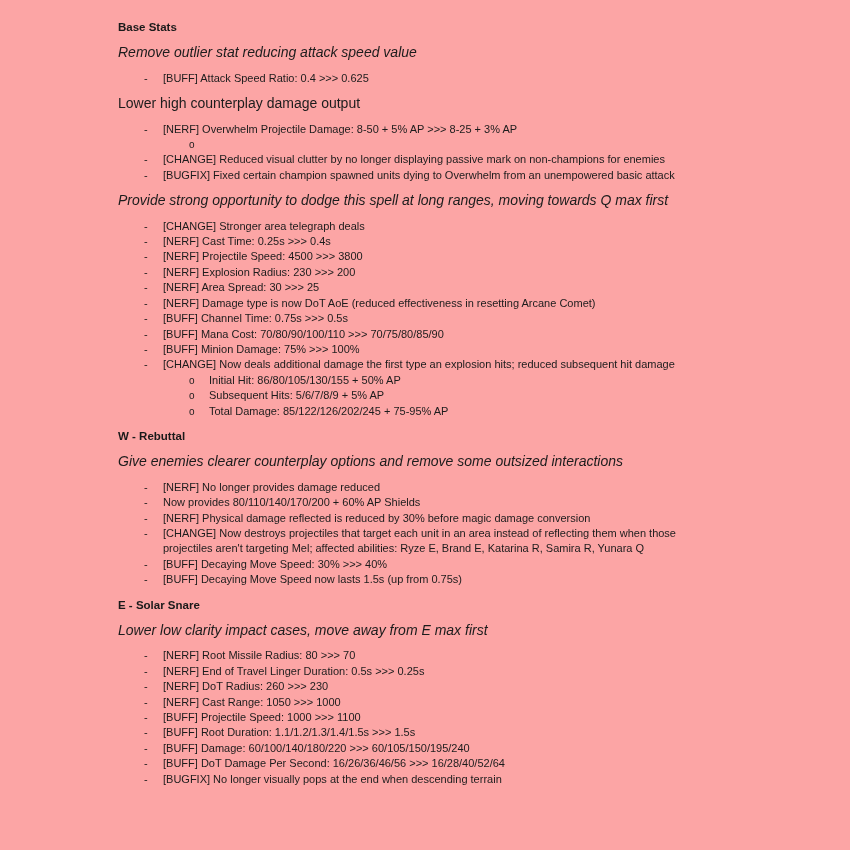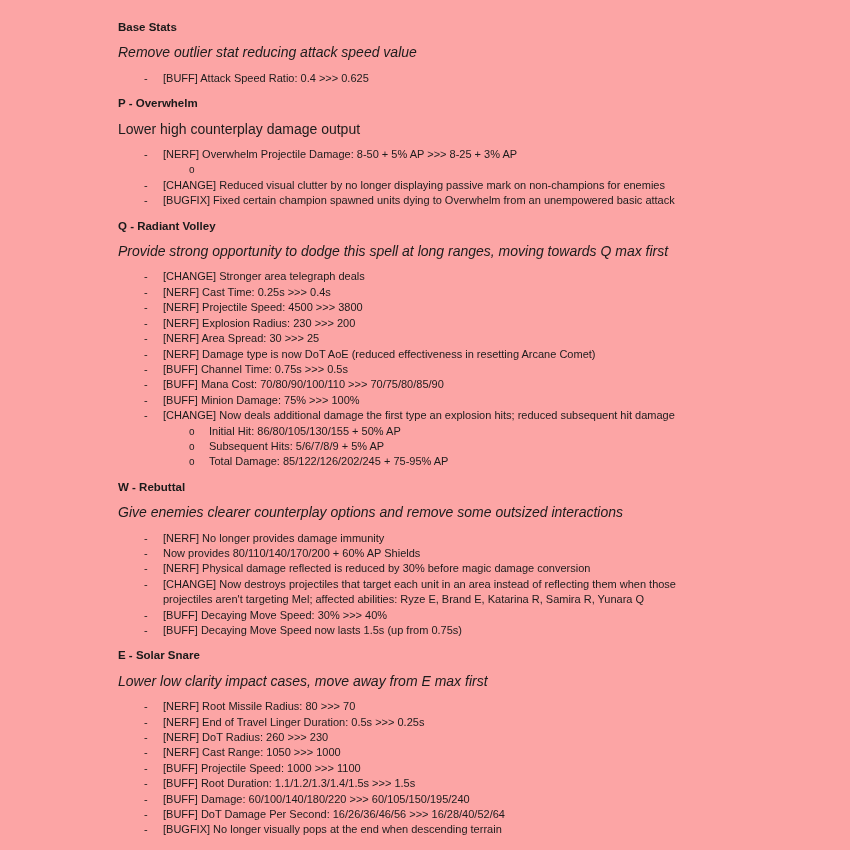--- a/index.html
+++ b/index.html
@@ -69,42 +69,40 @@
       <h3 class="section-heading">Base Stats</h3>
       <p class="section-description italic">Remove outlier stat reducing attack speed value</p>
       <ul class="change-list">
         <li class="change-item level-1">
           <span class="marker">-</span>
           <span class="item-text">[BUFF] Attack Speed Ratio: 0.4 &gt;&gt;&gt; 0.625</span>
         </li>
       </ul>
     </section>
     <section class="doc-section">
-      <h3 class="section-heading">P - Overwhelm</h3>
       <p class="section-description">Lower high counterplay damage output</p>
       <ul class="change-list">
         <li class="change-item level-1">
           <span class="marker">-</span>
           <span class="item-text">[NERF] Overwhelm Projectile Damage: 8-50 + 5% AP &gt;&gt;&gt; 8-25 + 3% AP</span>
         </li>
         <li class="change-item level-2">
           <span class="marker">o</span>
         </li>
         <li class="change-item level-1">
           <span class="marker">-</span>
           <span class="item-text">[CHANGE] Reduced visual clutter by no longer displaying passive mark on non-champions for enemies</span>
         </li>
         <li class="change-item level-1">
           <span class="marker">-</span>
           <span class="item-text">[BUGFIX] Fixed certain champion spawned units dying to Overwhelm from an unempowered basic attack</span>
         </li>
       </ul>
     </section>
     <section class="doc-section">
-      <h3 class="section-heading">Q - Radiant Volley</h3>
       <p class="section-description italic">Provide strong opportunity to dodge this spell at long ranges, moving towards Q max first</p>
       <ul class="change-list">
         <li class="change-item level-1">
           <span class="marker">-</span>
           <span class="item-text">[CHANGE] Stronger area telegraph deals</span>
         </li>
         <li class="change-item level-1">
           <span class="marker">-</span>
           <span class="item-text">[NERF] Cast Time: 0.25s &gt;&gt;&gt; 0.4s</span>
         </li>
@@ -153,21 +151,21 @@
           <span class="item-text">Total Damage: 85/122/126/202/245 + 75-95% AP</span>
         </li>
       </ul>
     </section>
     <section class="doc-section">
       <h3 class="section-heading">W - Rebuttal</h3>
       <p class="section-description italic">Give enemies clearer counterplay options and remove some outsized interactions</p>
       <ul class="change-list">
         <li class="change-item level-1">
           <span class="marker">-</span>
-          <span class="item-text">[NERF] No longer provides damage immunity</span>
+          <span class="item-text">[NERF] No longer provides damage reduced</span>
         </li>
         <li class="change-item level-1">
           <span class="marker">-</span>
           <span class="item-text">Now provides 80/110/140/170/200 + 60% AP Shields</span>
         </li>
         <li class="change-item level-1">
           <span class="marker">-</span>
           <span class="item-text">[NERF] Physical damage reflected is reduced by 30% before magic damage conversion</span>
         </li>
         <li class="change-item level-1">

